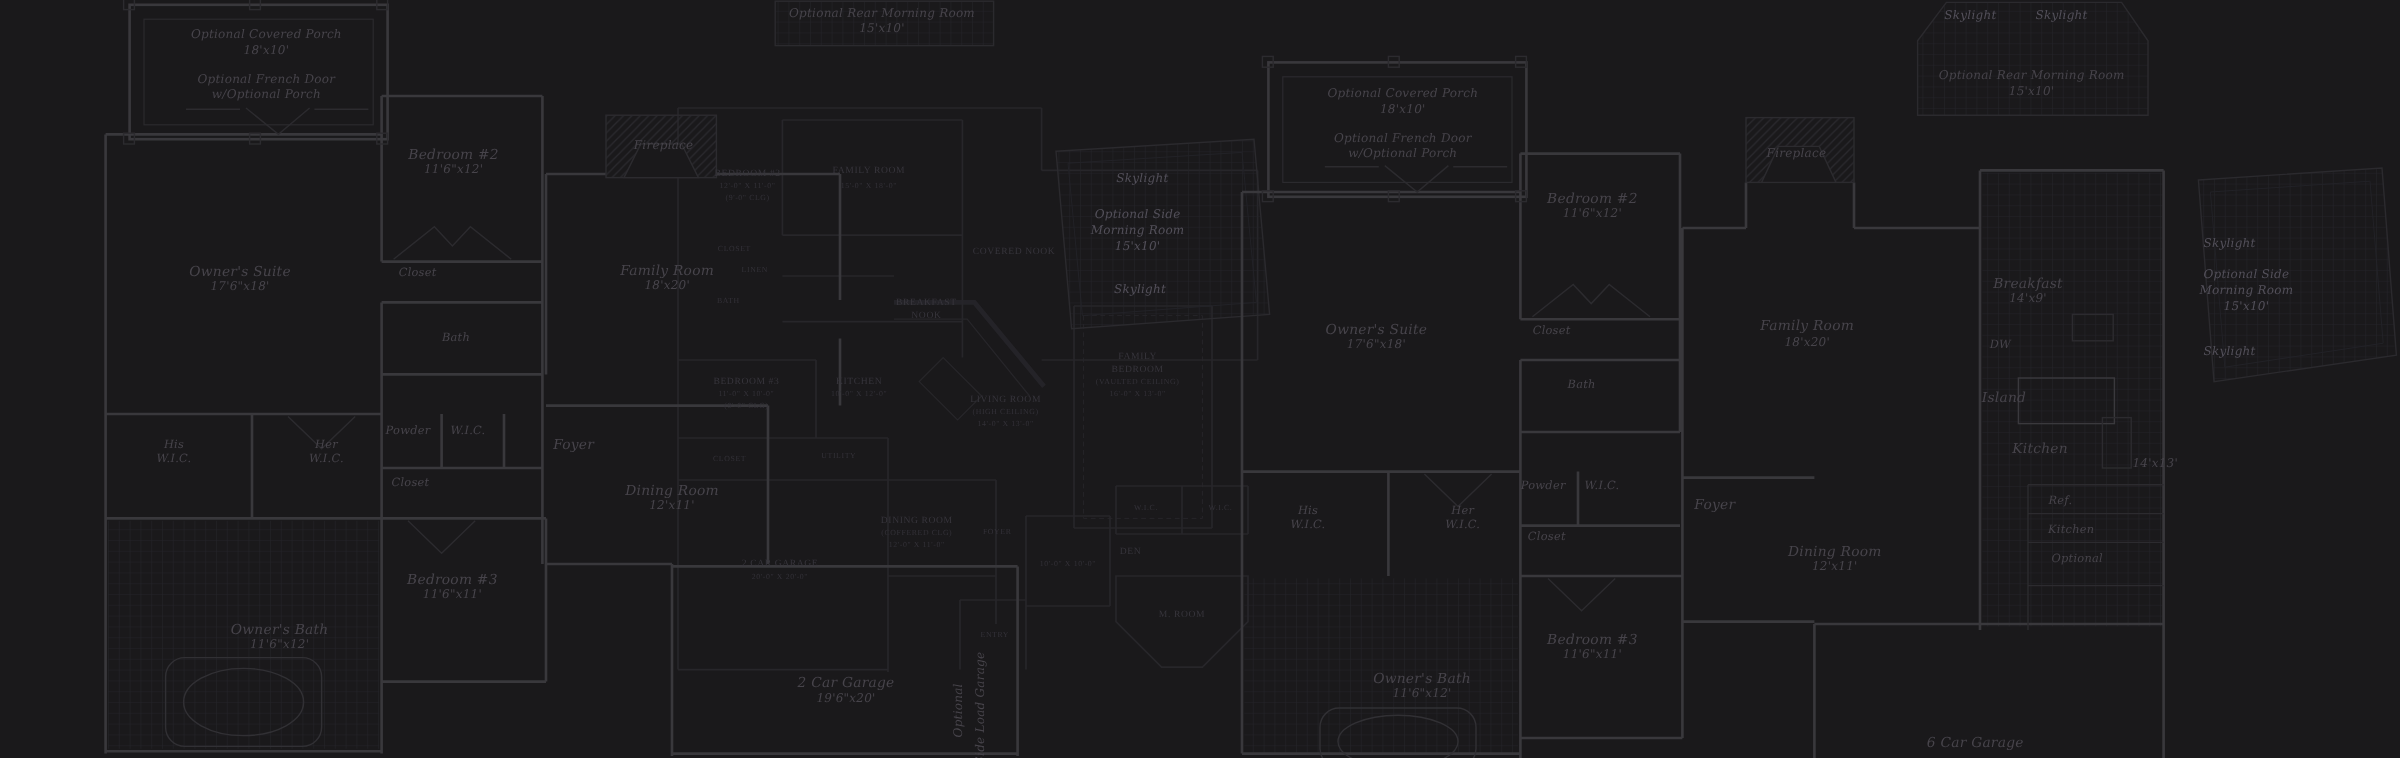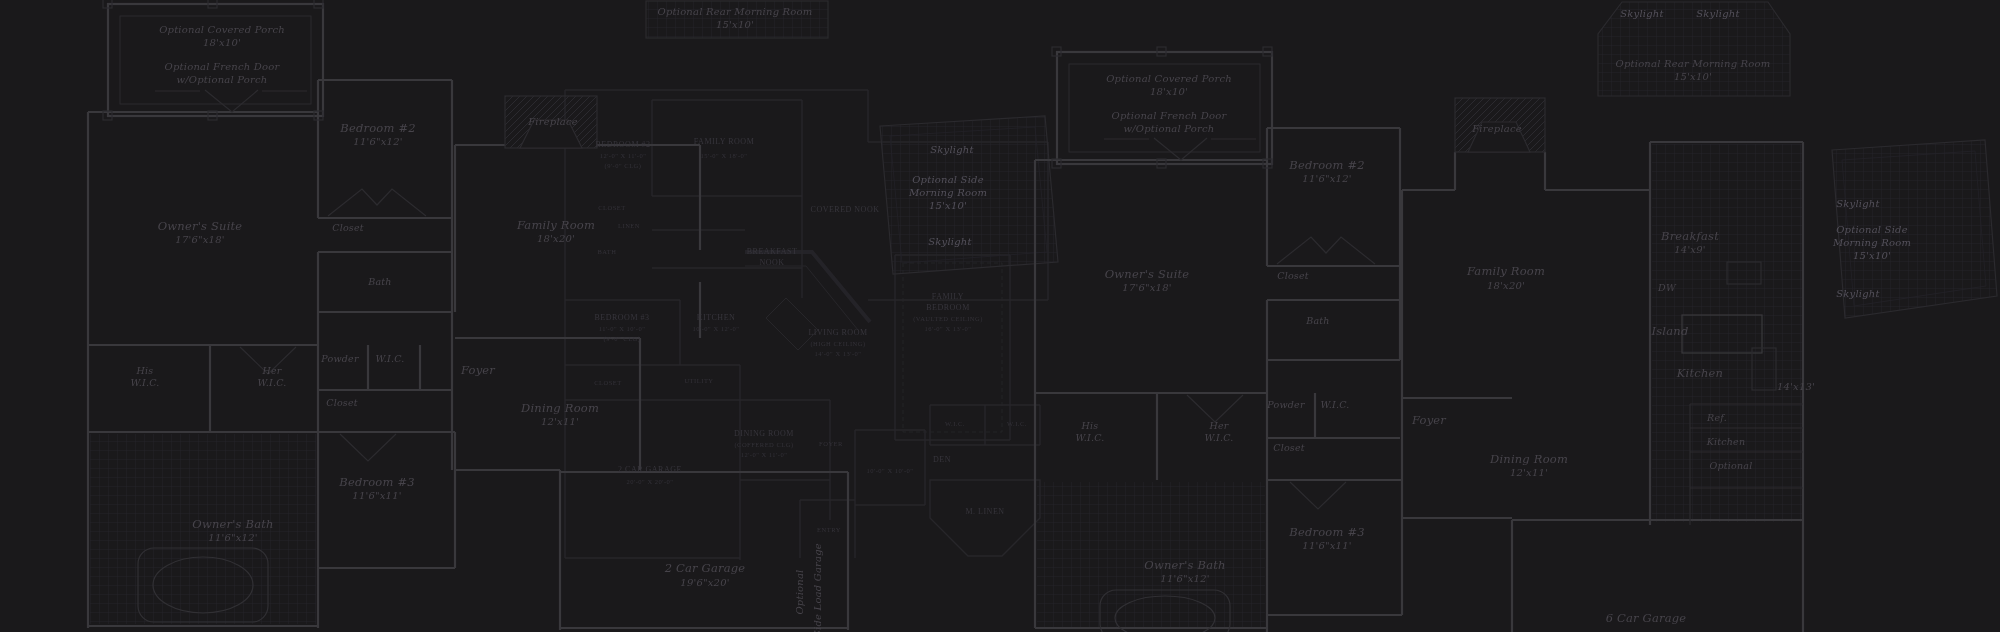--- a/index.html
+++ b/index.html
@@ -191,21 +191,21 @@
   <div class="lbl cap" style="left:764px;top:434px">DINING ROOM</div>
   <div class="lbl cap caps" style="left:764px;top:445px">(COFFERED CLG)</div>
   <div class="lbl cap caps" style="left:764px;top:455px">12'-0" X 11'-0"</div>
   <div class="lbl cap" style="left:650px;top:470px">2 CAR GARAGE</div>
   <div class="lbl cap caps" style="left:650px;top:482px">20'-0" X 20'-0"</div>
   <div class="lbl cap caps" style="left:831px;top:444px">FOYER</div>
   <div class="lbl cap caps" style="left:955px;top:424px">W.I.C.</div>
   <div class="lbl cap caps" style="left:1017px;top:424px">W.I.C.</div>
   <div class="lbl cap" style="left:942px;top:460px">DEN</div>
   <div class="lbl cap caps" style="left:890px;top:471px">10'-0" X 10'-0"</div>
-  <div class="lbl cap" style="left:985px;top:512px">M. LINEN</div>
+  <div class="lbl cap" style="left:985px;top:512px">M. ROOM</div>
   <div class="lbl cap caps" style="left:829px;top:530px">ENTRY</div>
 
   <div class="lbl il ild" style="left:1169px;top:79px">Optional Covered Porch</div>
   <div class="lbl il ild" style="left:1169px;top:92px">18'x10'</div>
   <div class="lbl il ild" style="left:1169px;top:116px">Optional French Door</div>
   <div class="lbl il ild" style="left:1169px;top:129px">w/Optional Porch</div>
   <div class="lbl il ild sky" style="left:1642px;top:14px">Skylight</div>
   <div class="lbl il ild sky" style="left:1718px;top:14px">Skylight</div>
   <div class="lbl il ild" style="left:1693px;top:64px">Optional Rear Morning Room</div>
   <div class="lbl il ild" style="left:1693px;top:77px">15'x10'</div>

